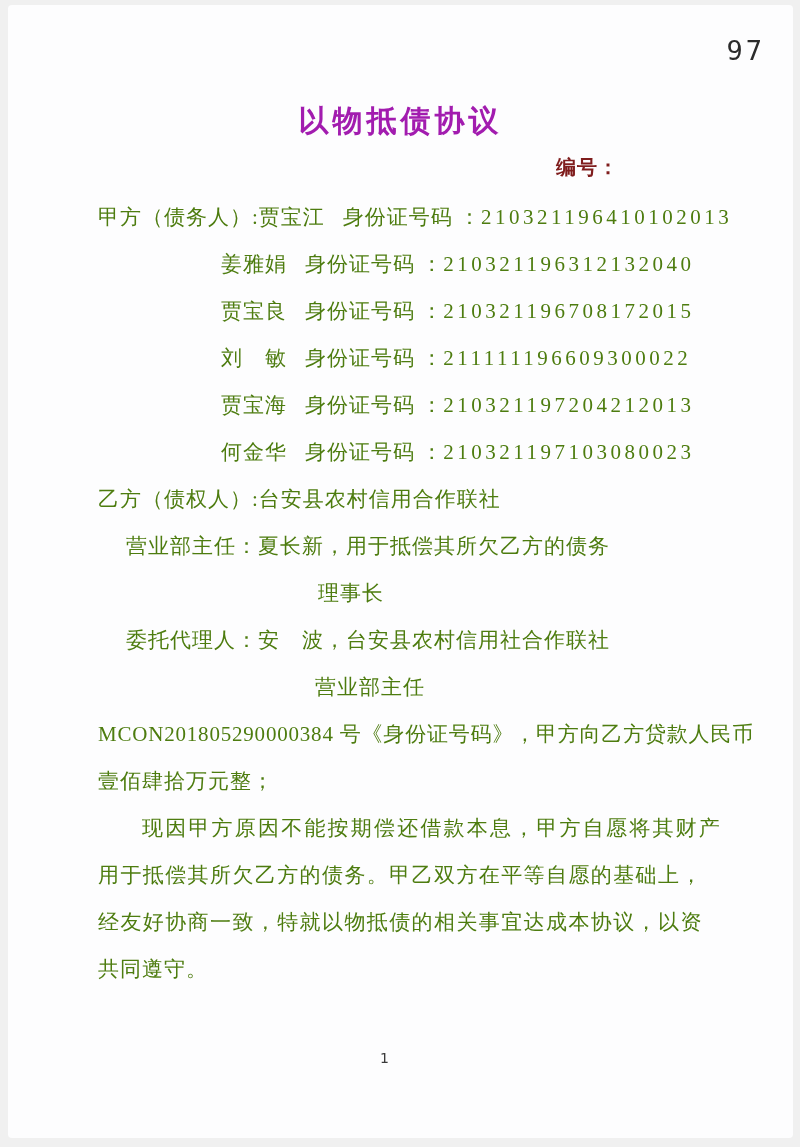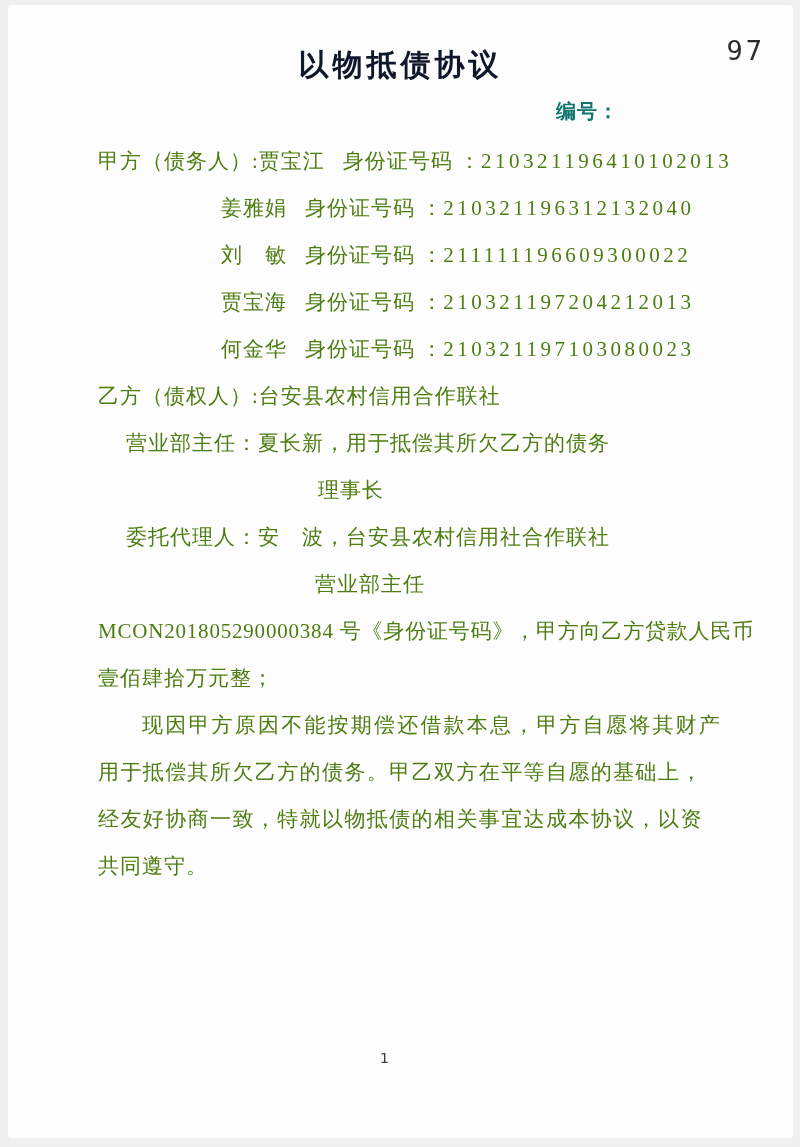--- a/index.html
+++ b/index.html
@@ -24,40 +24,40 @@
   .corner-number {
     position: absolute;
     top: 30px;
     right: 28px;
     font-family: "DejaVu Sans Mono", monospace;
     font-size: 27px;
     letter-spacing: 3px;
     color: #2b2b2b;
   }
   .doc-title {
-    margin-top: 40px;
+    margin-top: 96px;
     text-align: center;
     font-family: "Liberation Sans", "DejaVu Sans", sans-serif;
     font-weight: 700;
     font-size: 30px;
     letter-spacing: 4px;
-    color: #0f172a;
+    color: #a21caf;
   }
   .number-line {
     margin-top: 12px;
     height: 30px;
   }
   .number-label {
     display: inline-block;
     margin-left: 548px;
     font-family: "Liberation Sans", "DejaVu Sans", sans-serif;
     font-weight: 700;
     font-size: 20px;
     letter-spacing: 1px;
-    color: #0f766e;
+    color: #7f1d1d;
   }
   .content {
     margin: 10px 78px 0 90px;
     font-size: 21px;
     letter-spacing: 1px;
     color: #4d7c0f;
   }
   .line {
     height: 47px;
     line-height: 47px;
@@ -103,20 +103,23 @@
   <div class="content">
 
     <div class="line">
       <span class="pa-label">甲方（债务人）:</span><span class="name">贾宝江</span><span>身份证号码 ：</span><span class="idnum">210321196410102013</span>
     </div>
 
     <div class="line member">
       <span class="name">姜雅娟</span><span>身份证号码 ：</span><span class="idnum">210321196312132040</span>
     </div>
 
+    <div class="line member">
+      <span class="name">贾宝良</span><span>身份证号码 ：</span><span class="idnum">210321196708172015</span>
+    </div>
 
     <div class="line member">
       <span class="name">刘　敏</span><span>身份证号码 ：</span><span class="idnum">211111196609300022</span>
     </div>
 
     <div class="line member">
       <span class="name">贾宝海</span><span>身份证号码 ：</span><span class="idnum">210321197204212013</span>
     </div>
 
     <div class="line member">

